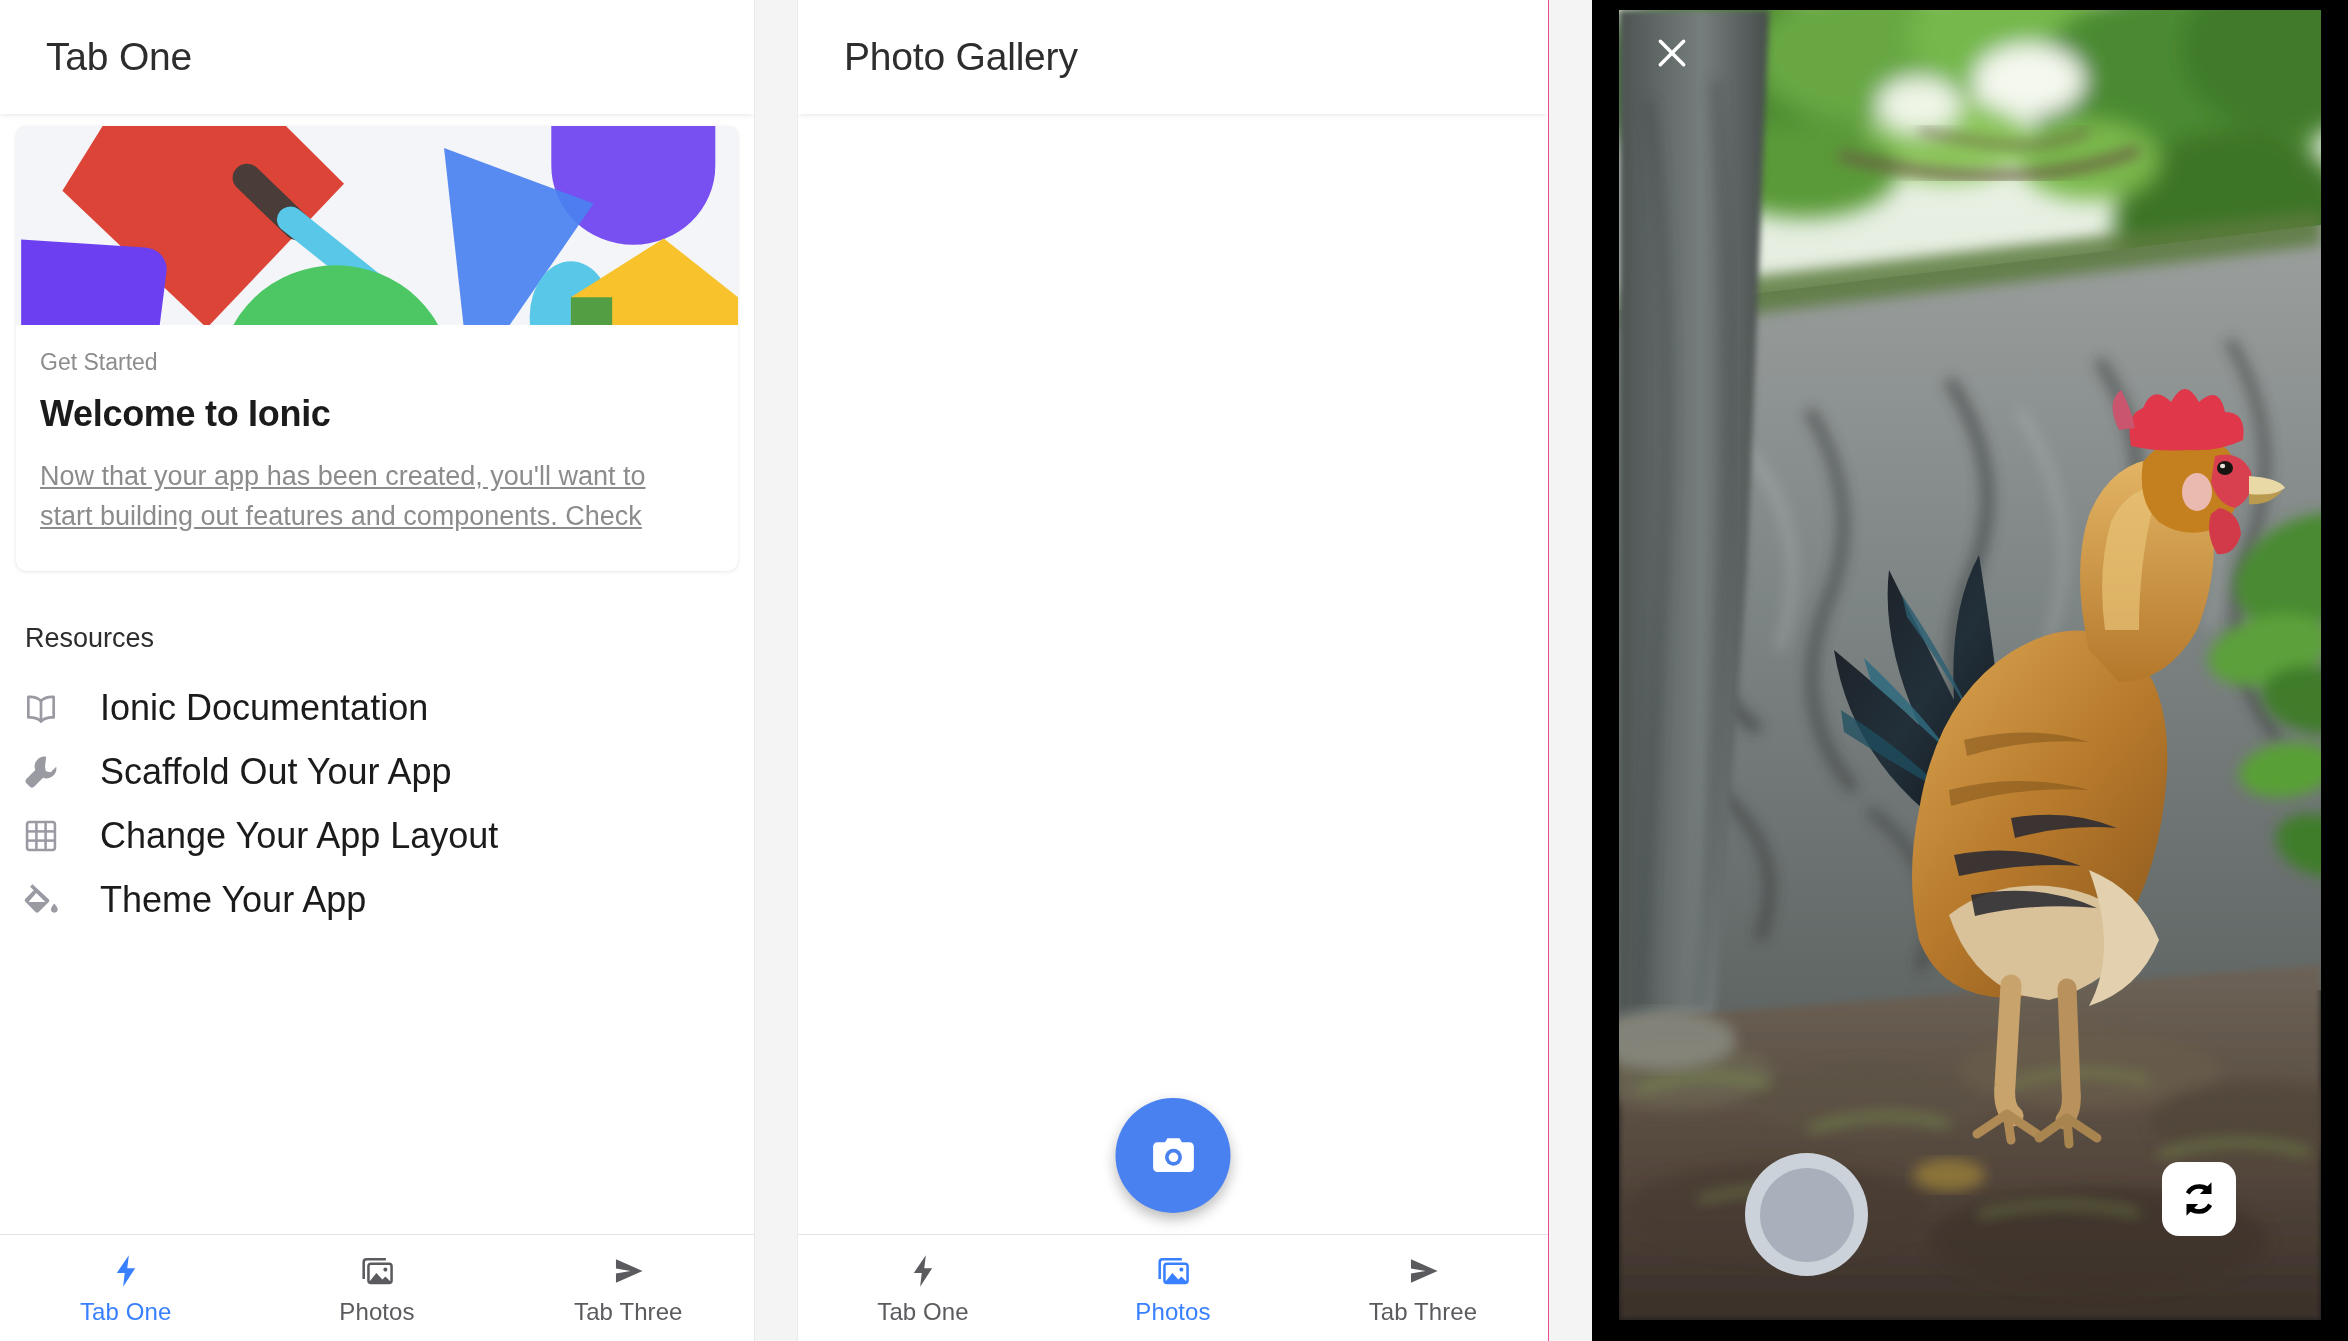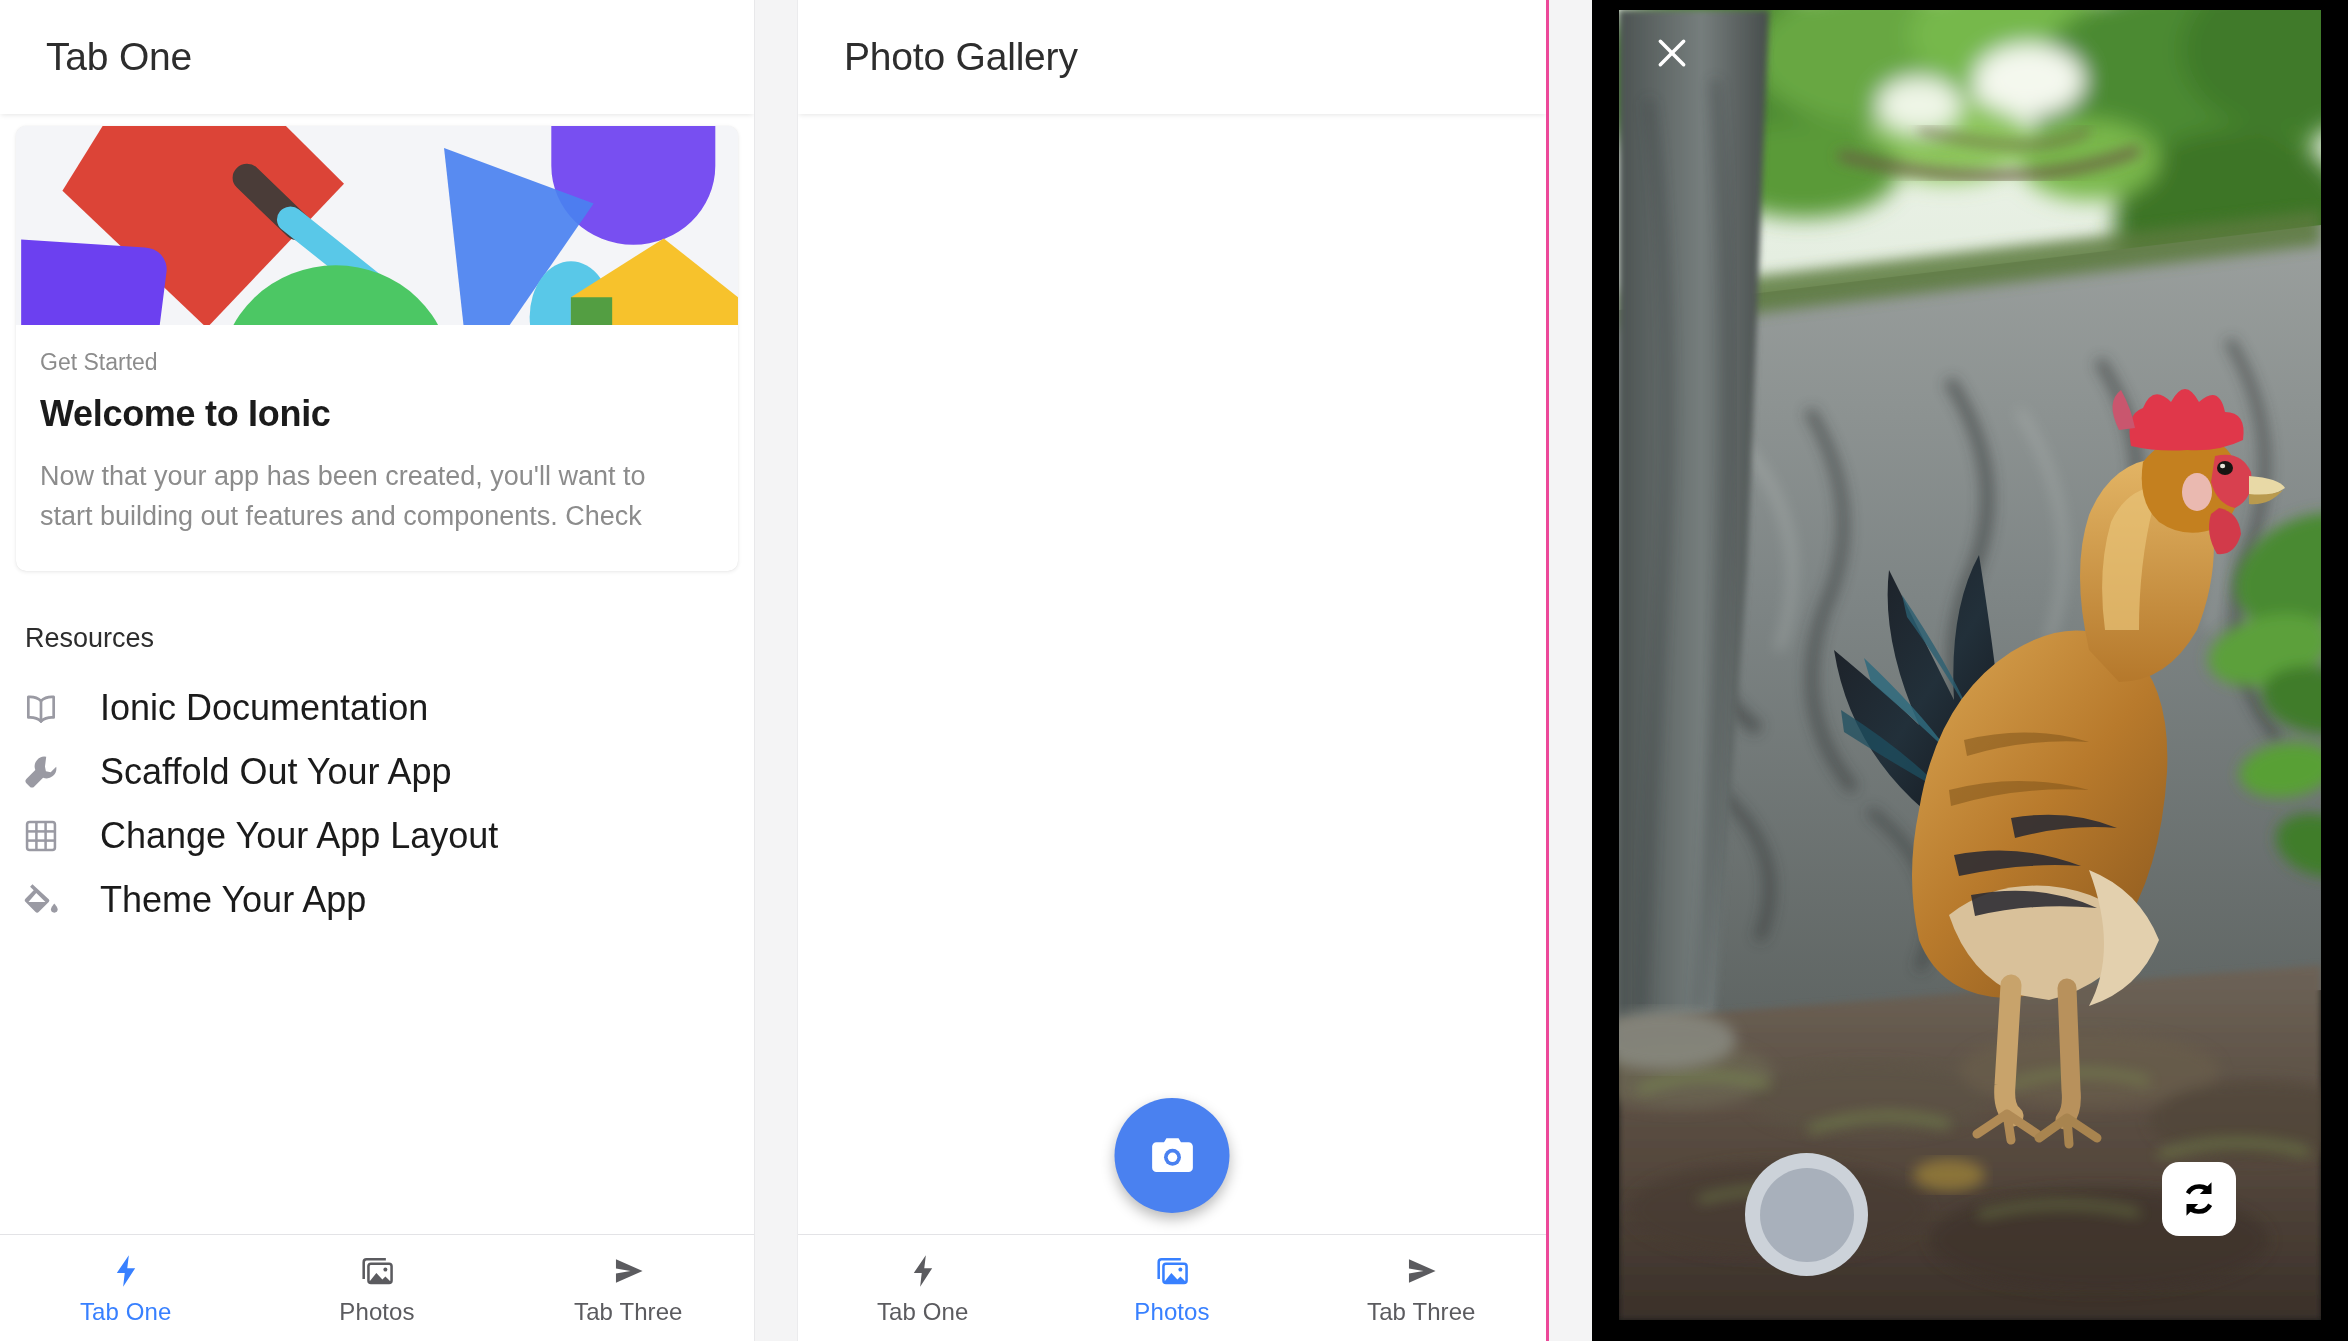--- a/index.html
+++ b/index.html
@@ -21,21 +21,21 @@
 
   
   .panel {
     position: absolute;
     top: 0;
     height: 1341px;
     background: #0f172a;
     overflow: hidden;
   }
   .panel-1 { left: 0px;    width: 755px; border-right: 1px solid #e8e8ea; }
-  .panel-2 { left: 797px;  width: 752px; border-left: 1px solid #ebebed; border-right: 3px solid #ec4899; }
+  .panel-2 { left: 797px;  width: 752px; border-left: 1px solid #ebebed; border-right: 1px solid #ec4899; }
   .panel-3 { left: 1592px; width: 756px; background: #000000; }
 
   
   .toolbar {
     position: relative;
     height: 114px;
     background: #ffffff;
     display: flex;
     align-items: center;
     padding-left: 46px;
@@ -89,21 +89,21 @@
     font-weight: 700;
     color: #1b1b1b;
     margin-bottom: 27px;
     letter-spacing: -0.3px;
   }
   .card-text {
     font-size: 27px;
     line-height: 1.06;
     color: #8c8c8c;
   }
-  .card-text span { display: block; margin-bottom: 11px; }
+  .card-text span { display: block; margin-bottom: 11px; text-decoration: underline; }
 
   
   .list-header {
     font-size: 27px;
     color: #2d2d2d;
     padding: 52px 0 0 25px;
   }
   .list { margin-top: 22px; }
   .list-item {
     display: flex;

